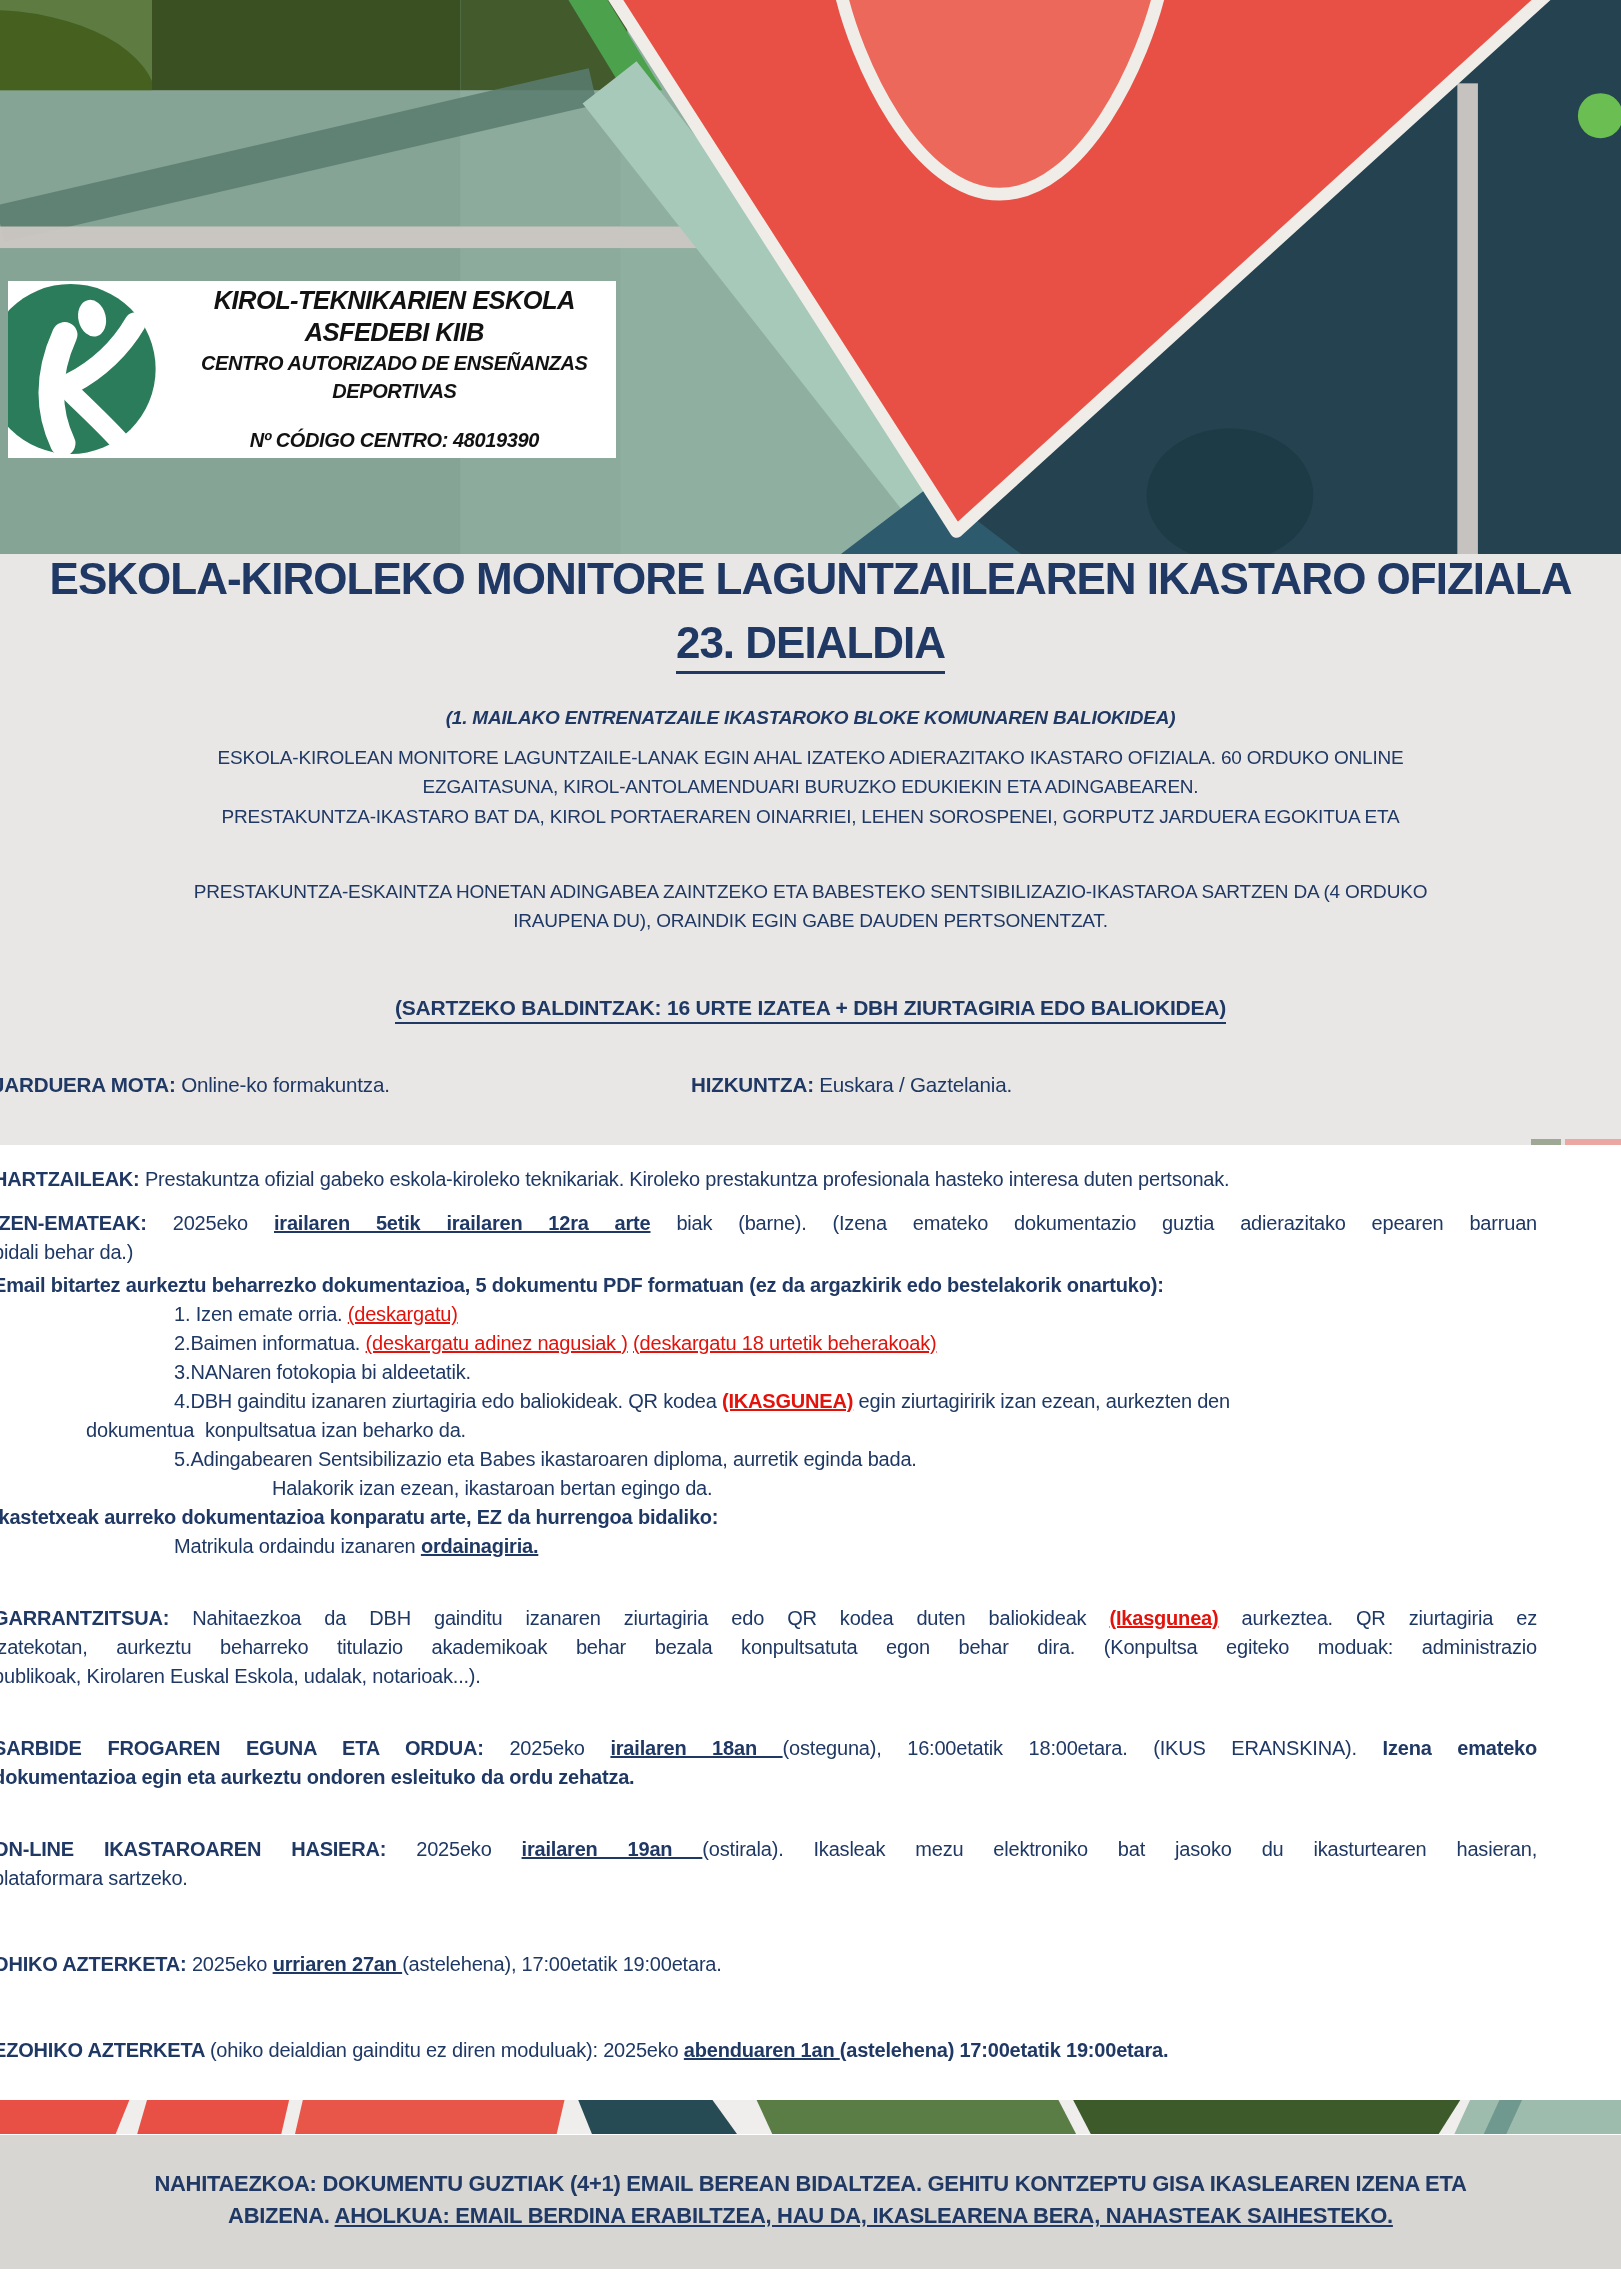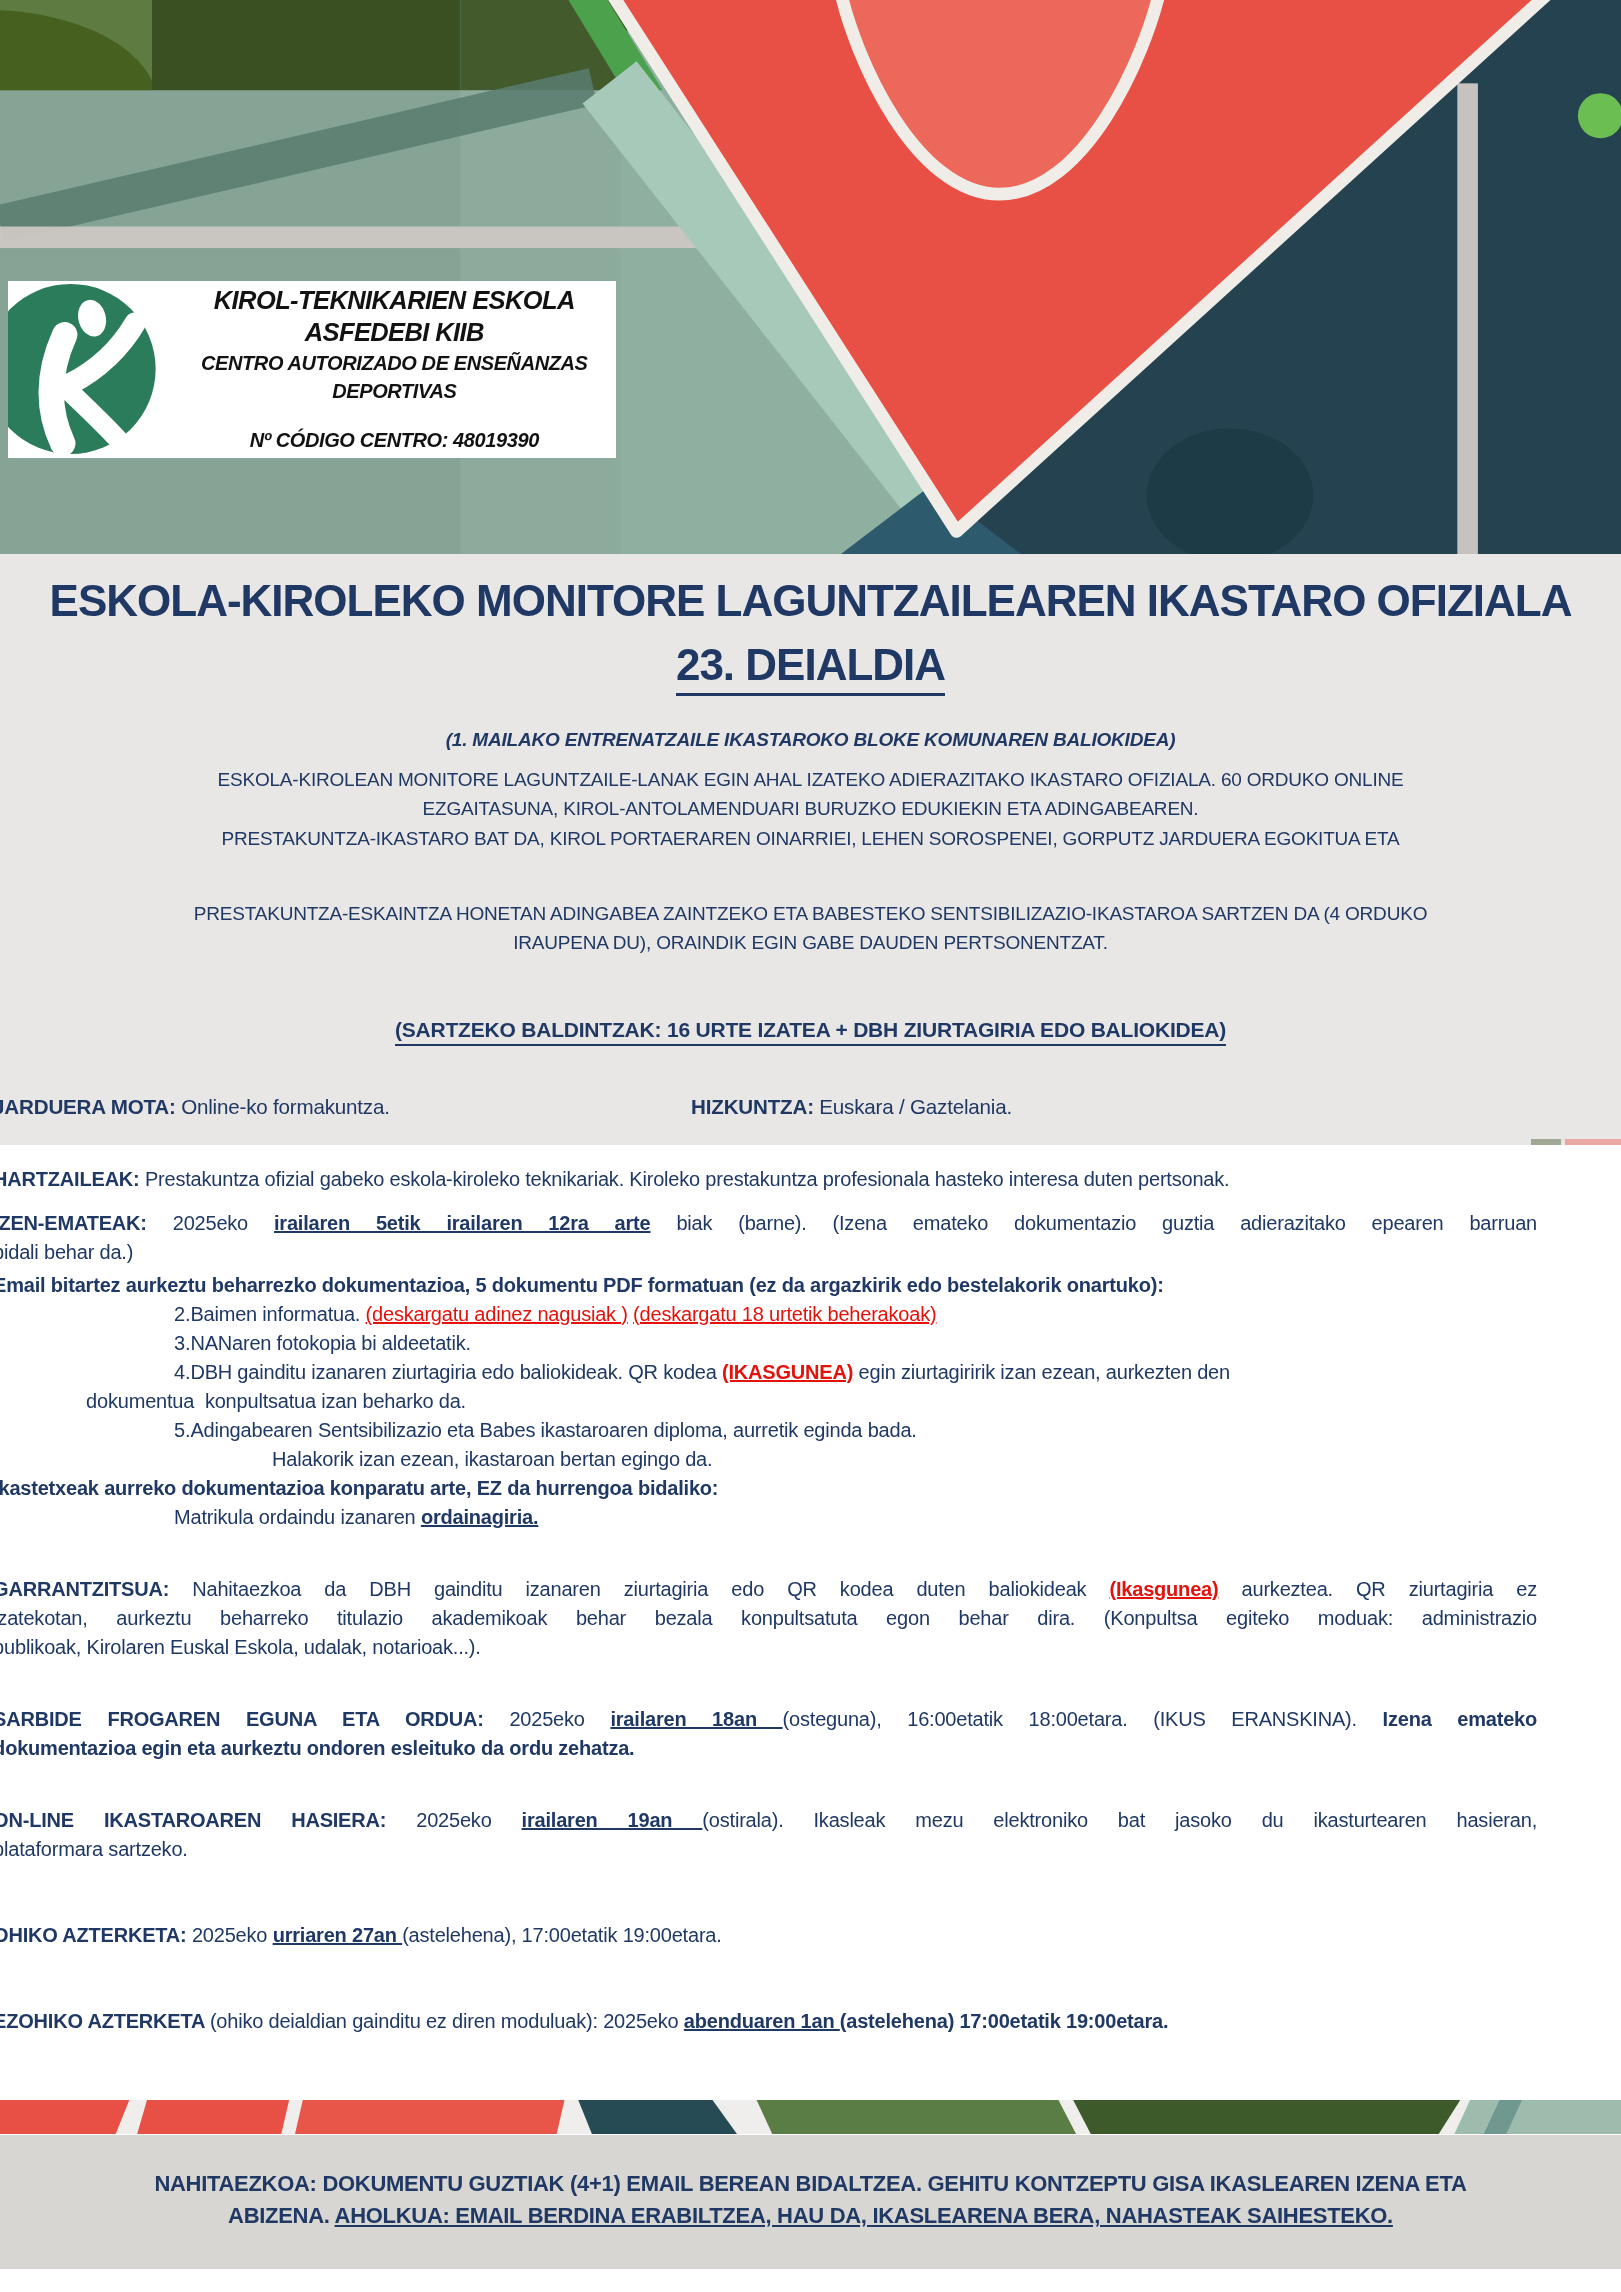--- a/index.html
+++ b/index.html
@@ -12,21 +12,21 @@
   .logo-mark{position:absolute;left:0;top:0;width:176px;height:177px;}
   .logo-text{position:absolute;left:165px;top:0;width:443px;height:100%;
              display:flex;flex-direction:column;justify-content:center;align-items:center;
              font-style:italic;font-weight:700;color:#121212;text-align:center;}
   .logo-l1{font-size:25.5px;letter-spacing:-0.6px;line-height:1.25;}
   .logo-l2{font-size:20px;letter-spacing:-0.4px;line-height:1.4;}
   .logo-l3{font-size:20px;letter-spacing:-0.4px;line-height:1.4;margin-top:21px;}
   
   .gray-top{position:absolute;left:0;top:554px;width:1621px;height:591px;background:#e9e7e5;
             overflow:hidden;}
-  .title1{margin-top:23px;text-align:center;font-size:44px;font-weight:700;letter-spacing:-1px;line-height:1.08;}
+  .title1{margin-top:1px;text-align:center;font-size:44px;font-weight:700;letter-spacing:-1px;line-height:1.08;}
   .title2-wrap{text-align:center;margin-top:15.7px;}
   .title2{display:inline-block;font-size:44px;font-weight:700;letter-spacing:-1px;
           border-bottom:3.9px solid #1f3864;padding-bottom:2.9px;}
   .subtitle{margin-top:33px;text-align:center;font-size:19px;font-weight:700;font-style:italic;letter-spacing:-0.2px;}
   .intro{margin:13.7px auto 0;width:1480px;text-align:center;font-size:19px;line-height:1.56;letter-spacing:-0.2px;}
   .intro2{margin:45px auto 0;width:1480px;text-align:center;font-size:19px;line-height:1.56;letter-spacing:-0.2px;}
   .sartzeko-wrap{text-align:center;margin-top:60px;}
   .sartzeko{display:inline-block;font-size:21px;font-weight:700;
             border-bottom:2.5px solid #1f3864;padding-bottom:2px;letter-spacing:-0.2px;}
   .inforow{display:flex;margin:49px 0 0 -6.9px;font-size:20.6px;letter-spacing:-0.2px;}
@@ -137,20 +137,23 @@
           <div class="line"><span class="b">HARTZAILEAK: </span><span>Prestakuntza ofizial gabeko eskola-kiroleko teknikariak. Kiroleko prestakuntza profesionala hasteko interesa duten pertsonak.</span></div>
         </div>
         <div class="para" style="margin-top: 15.7px;">
           <div class="line just"><span class="b">IZEN-EMATEAK: </span><span>2025eko </span><span class="bu">irailaren 5etik irailaren 12ra arte</span><span> biak (barne). (Izena emateko dokumentazio guztia adierazitako epearen barruan</span></div>
           <div class="line"><span>bidali behar da.)</span></div>
         </div>
         <div class="para" style="margin-top: 3.9px;">
           <div class="line"><span class="b">Email bitartez aurkeztu beharrezko dokumentazioa, 5 dokumentu PDF formatuan (ez da argazkirik edo bestelakorik onartuko):</span></div>
         </div>
         <div class="para" style="margin-left: 181px;">
+          <div class="line"><span>1. Izen emate orria. </span><span class="rl">(deskargatu)</span></div>
+        </div>
+        <div class="para" style="margin-left: 181px;">
           <div class="line"><span>2.Baimen informatua. </span><span class="rl">(deskargatu adinez nagusiak )</span><span> </span><span class="rl">(deskargatu 18 urtetik beherakoak)</span></div>
         </div>
         <div class="para" style="margin-left: 181px;">
           <div class="line"><span>3.NANaren fotokopia bi aldeetatik.</span></div>
         </div>
         <div class="para" style="margin-left: 181px;">
           <div class="line"><span>4.DBH gainditu izanaren ziurtagiria edo baliokideak. QR kodea </span><span class="rlb">(IKASGUNEA)</span><span> egin ziurtagiririk izan ezean, aurkezten den</span></div>
         </div>
         <div class="para" style="margin-left: 93px;">
           <div class="line"><span>dokumentua  konpultsatua izan beharko da.</span></div>

